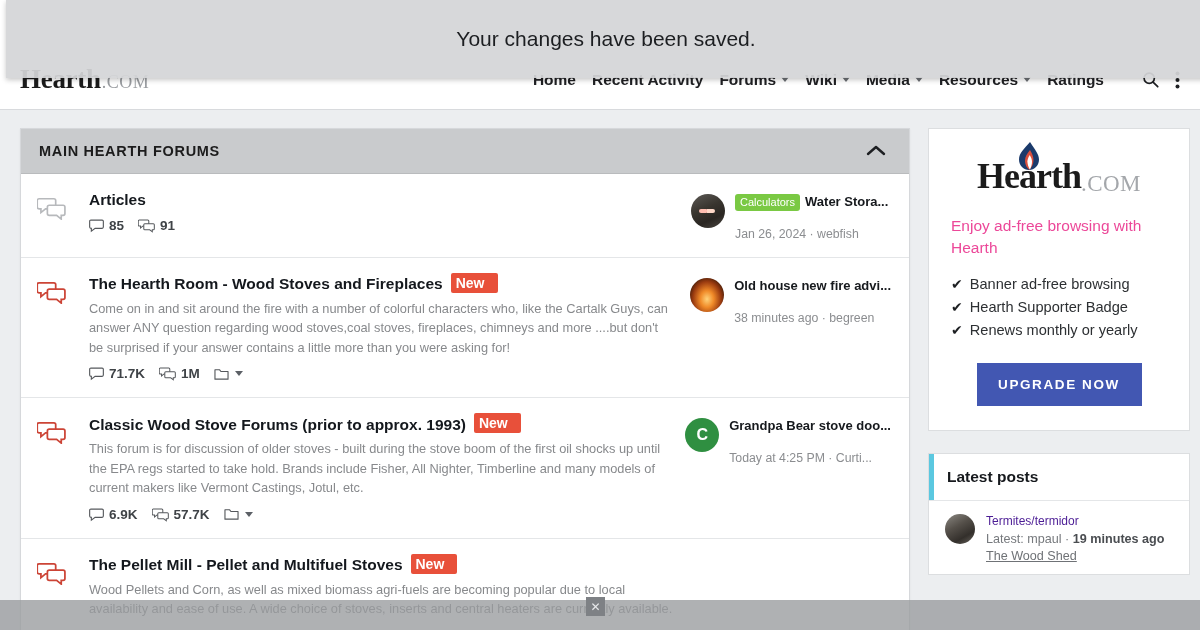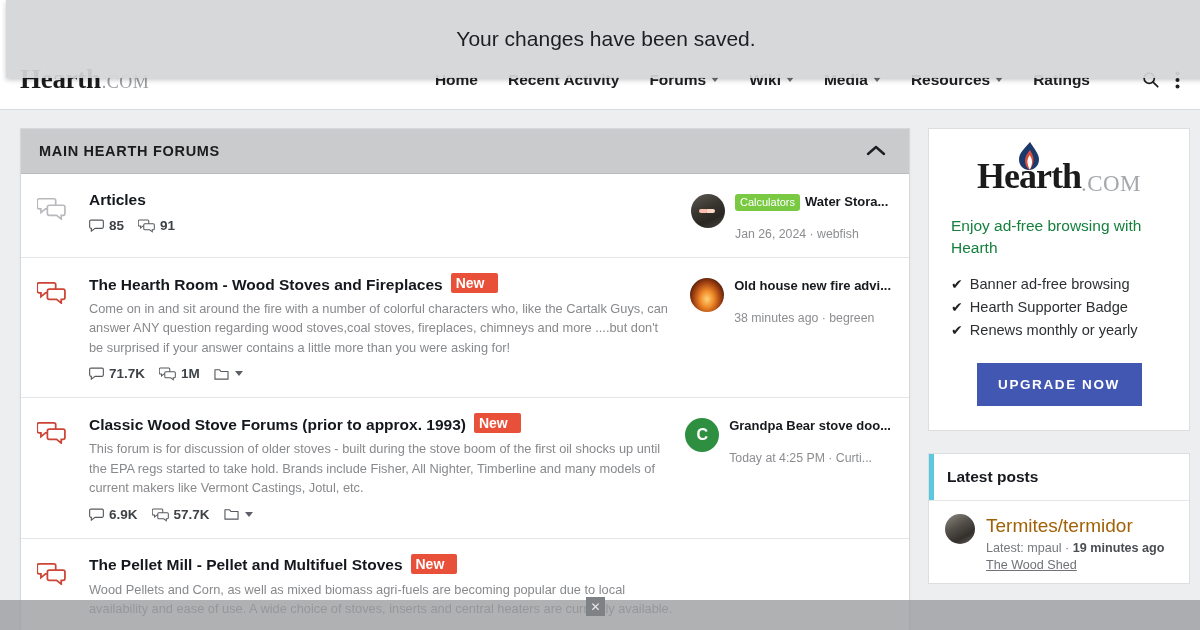--- a/index.html
+++ b/index.html
@@ -24,21 +24,21 @@
   }
   .brand { display: flex; align-items: baseline; }
   .brand-main {
     font-family: "Liberation Serif", serif;
     font-weight: bold; font-size: 27px; color: #1b1b1b; letter-spacing: -0.3px;
   }
   .brand-dot {
     font-family: "Liberation Serif", serif;
     font-size: 18px; color: #9a9da1; letter-spacing: 0.5px; margin-left: 1px;
   }
-  .nav-list { display: flex; align-items: center; gap: 30px; }
+  .nav-list { display: flex; align-items: center; gap: 16px; }
   .nav-item {
     font-size: 15.5px; color: #202124; font-weight: 600;
     display: flex; align-items: center; gap: 5px; white-space: nowrap;
   }
   .caret {
     width: 0; height: 0; border-left: 4px solid transparent;
     border-right: 4px solid transparent; border-top: 5px solid #6d7075;
     display: inline-block;
   }
   .nav-icons { display: flex; align-items: center; gap: 16px; margin-left: 22px; }
@@ -71,21 +71,21 @@
   .collapse-btn { cursor: pointer; line-height: 0; padding: 2px 4px; }
 
   .node-row {
     display: flex; align-items: flex-start;
     padding: 16px 18px 16px 16px;
     border-bottom: 1px solid #e4e6e8;
     min-height: 70px;
   }
   .node-icon { flex: 0 0 52px; padding-top: 6px; line-height: 0; }
   .node-main { flex: 1 1 auto; padding-right: 18px; min-width: 0; }
-  .node-title-line { display: flex; align-items: flex-end; gap: 8px; flex-wrap: wrap; }
+  .node-title-line { display: flex; align-items: center; gap: 8px; flex-wrap: wrap; }
   .node-title {
     font-size: 15.5px; font-weight: bold; color: #14181d; line-height: 1.25;
   }
   .badge-new {
     background: #e8503a; color: #ffffff; font-size: 14px; font-weight: bold;
     padding: 2px 13px 2px 5px; border-radius: 2px; line-height: 1.15;
     display: inline-block; position: relative; top: -1px;
   }
   .node-desc {
     font-size: 12.8px; color: #87898c; line-height: 1.52; margin-top: 5px;
@@ -154,21 +154,21 @@
     font-family: "Liberation Serif", serif;
     font-weight: bold; font-size: 36px; color: #1b1b1b; letter-spacing: -1px;
     position: relative;
   }
   .ad-logo-dot {
     font-family: "Liberation Serif", serif;
     font-size: 23px; color: #a4a7ab; letter-spacing: 0.5px;
   }
   .flame-mark { position: absolute; top: -17px; left: 38px; }
   .ad-headline {
-    font-size: 15.5px; color: #15803d; line-height: 1.4; margin-bottom: 16px;
+    font-size: 15.5px; color: #ec4899; line-height: 1.4; margin-bottom: 16px;
   }
   .ad-feature {
     font-size: 14.6px; color: #2d3033; line-height: 1.42;
     display: flex; align-items: flex-start; gap: 7px; margin-bottom: 2px;
   }
   .check { color: #1d1f22; font-size: 14px; line-height: 1.45; flex: 0 0 auto; }
   .upgrade-btn {
     display: block; margin: 22px auto 0 auto;
     background: #4257b2; color: #ffffff;
     font-size: 13.5px; font-weight: bold; letter-spacing: 1.6px;
@@ -188,21 +188,21 @@
     content: ""; position: absolute; left: 0; top: 0; bottom: 0; width: 5px;
     background: #5bc8e0;
   }
   .latest-card-title { font-size: 15.5px; font-weight: bold; color: #16191d; }
   .post-item { display: flex; gap: 11px; padding: 13px 16px 10px 16px; }
   .post-av { width: 30px; height: 30px; border-radius: 50%; flex: 0 0 30px; }
   .post-av-photo {
     background: linear-gradient(150deg,#8d8a84 0%,#55504a 40%,#332f2b 72%,#6a6660 100%);
   }
   .post-body { min-width: 0; }
-  .post-title { font-size: 19px; color: #a16207; line-height: 1.3; }
+  .post-title { font-size: 12px; color: #4c1d95; line-height: 1.3; }
   .post-meta { font-size: 12.6px; color: #76797d; margin-top: 3px; }
   .post-meta b { color: #4a4d51; font-weight: bold; }
   .post-node {
     font-size: 12.6px; color: #6f7276; text-decoration: underline; margin-top: 2px;
     display: inline-block;
   }
 
   
   .top-overlay {
     position: absolute; top: 0; left: 0; width: 1200px; height: 78px;

